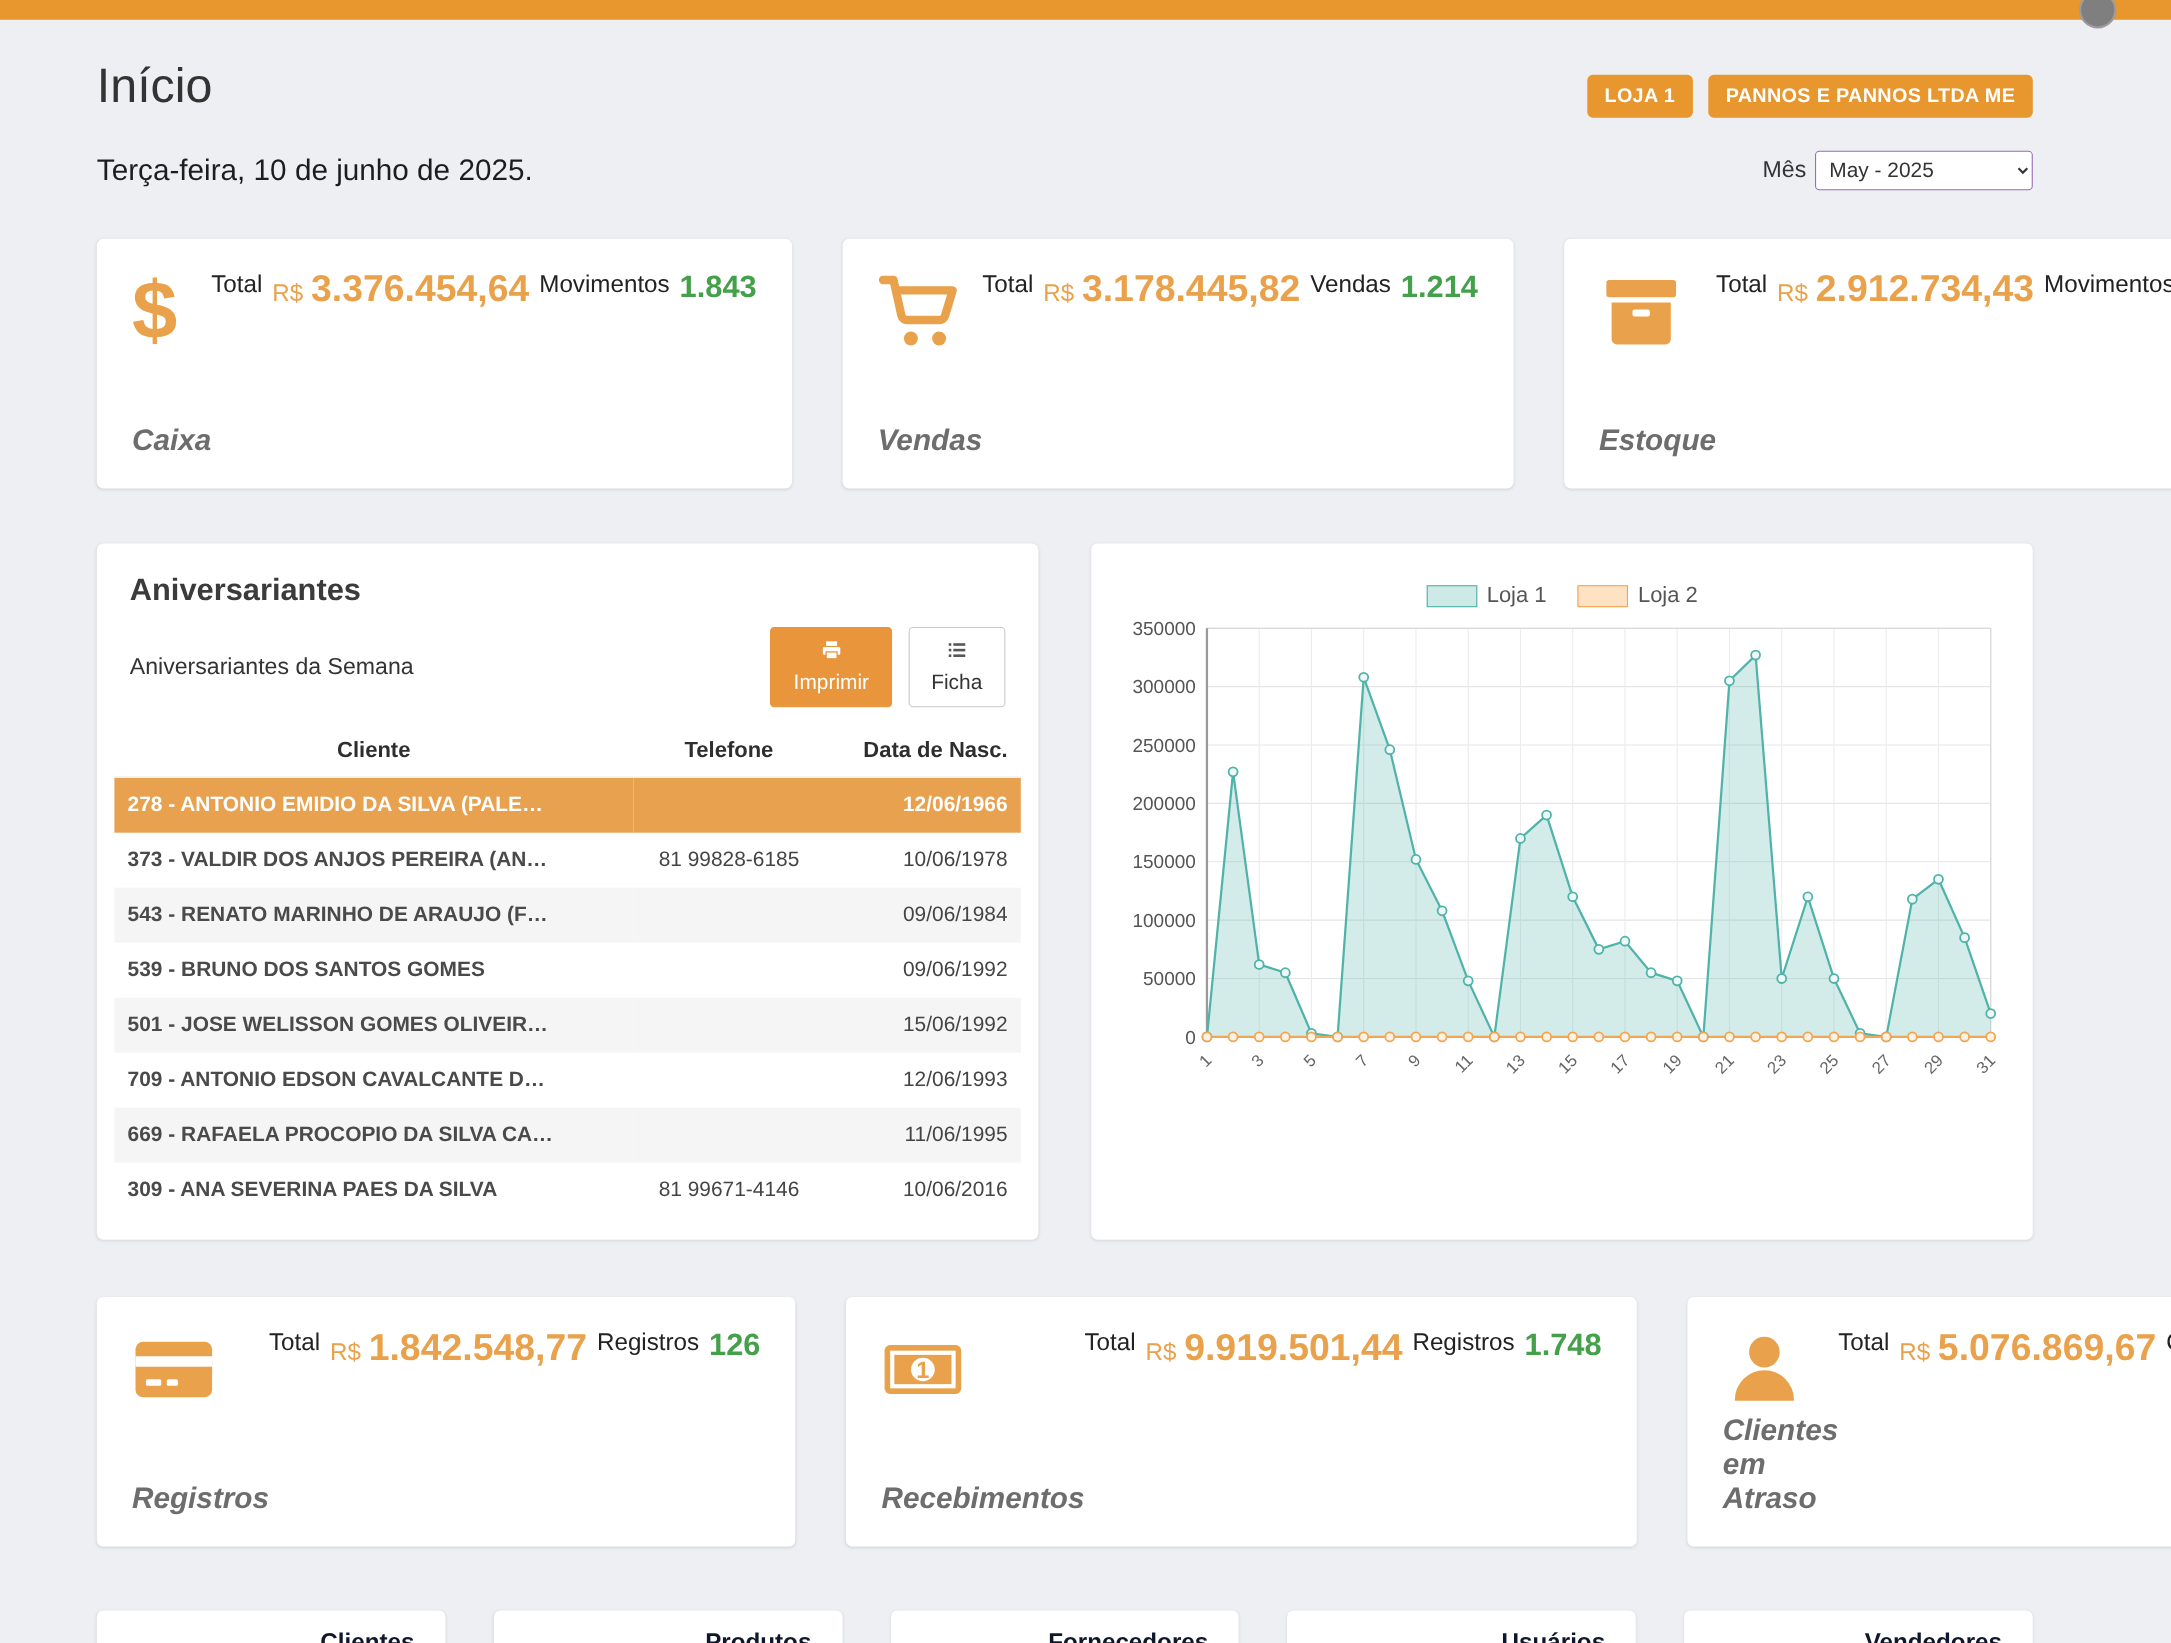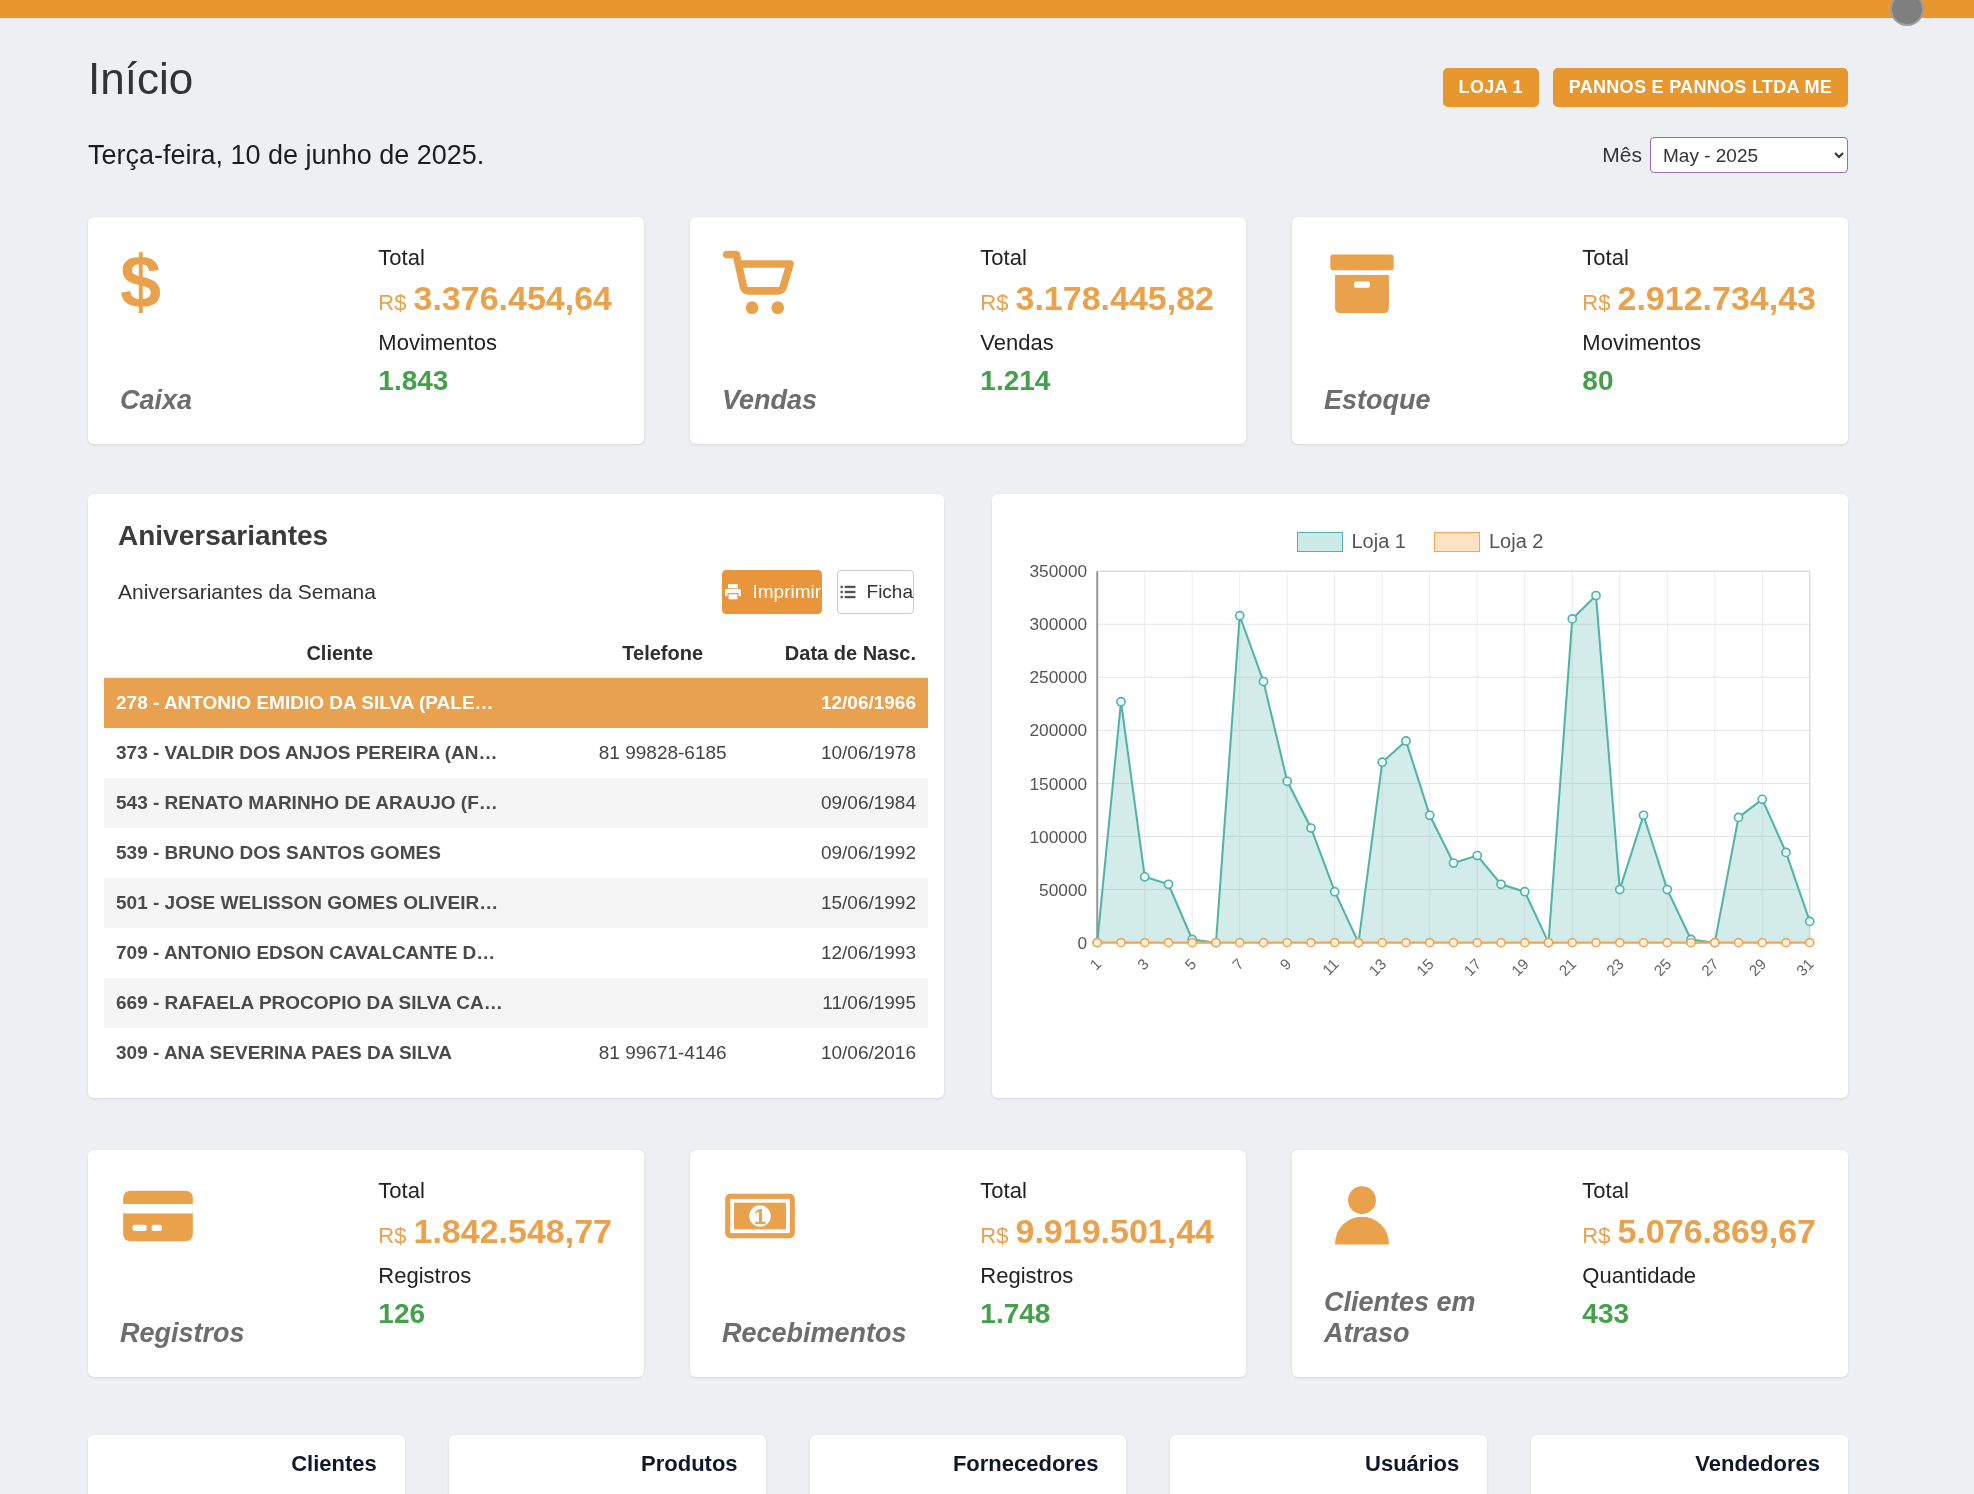--- a/index.html
+++ b/index.html
@@ -45,39 +45,39 @@
   .stats-grid { display:grid; grid-template-columns:repeat(3,1fr); gap:46px; margin-top:44px; }
   .stat-card {
     background:#fff; border-radius:6px; box-shadow:0 1px 3px rgba(0,0,0,.10);
     padding:28px 32px; display:flex; justify-content:space-between; height:227px;
   }
   .stat-left { display:flex; flex-direction:column; justify-content:space-between; }
   .stat-icon { color:#e9a24b; }
   .stat-icon.dollar { font-size:74px; font-weight:700; line-height:74px; }
   .stat-icon svg { width:76px; height:76px; display:block; }
   .stat-title { font-size:27px; font-weight:700; color:#6d6d6d;font-style:italic; }
-  .stat-right { text-align:left; display:flex; flex-direction:column; gap:9px;margin-left:24px; }
+  .stat-right { text-align:right; display:flex; gap:9px; }
   .stat-label { font-size:22px; color:#222; }
   .stat-value { color:#e9a24b; font-weight:700; font-size:34px; line-height:36px; white-space:nowrap; }
   .stat-value .cur { font-size:22px; font-weight:400; margin-right:7px; }
   .stat-count { color:#45a04c; font-weight:700; font-size:28px; }
 
   
   .mid-grid { display:grid; grid-template-columns:1fr 1fr; gap:48px; margin-top:50px; align-items:stretch; }
   .panel-card { background:#fff; border-radius:6px; box-shadow:0 1px 3px rgba(0,0,0,.10); }
 
   
   .birthday-card { padding:26px 16px 20px; }
   .birthday-title { font-size:28px; font-weight:700; color:#3b3b3b; margin:0 14px 18px; }
   .birthday-subrow { display:flex; justify-content:space-between; align-items:center; margin:0 14px 12px; }
   .birthday-subtitle { font-size:21px; color:#333; }
   .btn {
     display:inline-flex; align-items:center; gap:9px;
-    font-size:19px; padding:10px 0; border-radius:4px;
-    border:1px solid transparent; cursor:pointer; font-family:inherit;
+    font-size:19px; padding:10px 20px; border-radius:4px;
+    border:1px solid transparent; cursor:pointer; font-family:inherit;flex-direction:column;
   }
   .btn svg { width:20px; height:20px; }
   .btn-primary { background:#e8953b; color:#fff; border-color:#e8953b; }
   .btn-secondary { background:#fff; color:#333; border-color:#c9c9c9; margin-left:10px; }
 
   table.birthday-table { width:100%; border-collapse:collapse; margin-top:16px; }
   .birthday-table th {
     font-size:20px; font-weight:700; color:#2e2e2e; text-align:center;
     padding:12px; border-bottom:1px solid #eee;
   }

